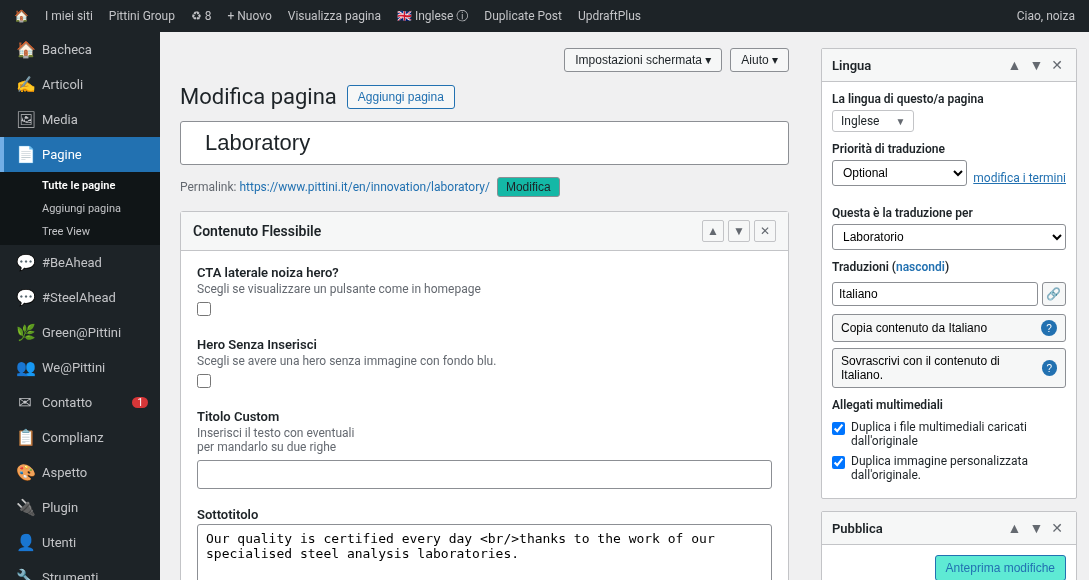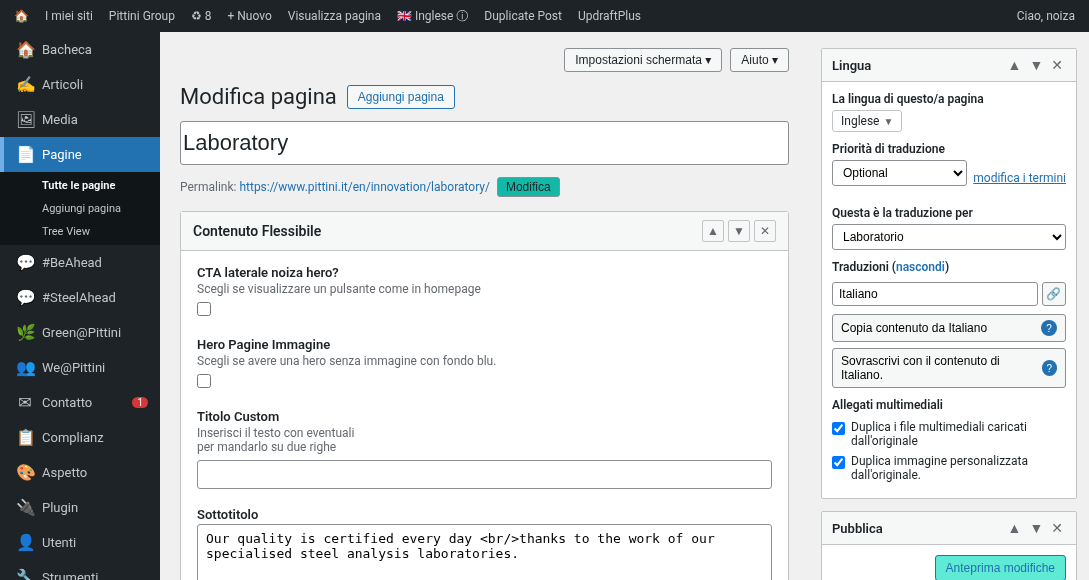--- a/index.html
+++ b/index.html
@@ -114,21 +114,21 @@
       color: #1d2327;
       padding: 2px 8px;
       border-radius: 3px;
       cursor: pointer;
       font-size: 12px;
       margin-left: 4px;
     }
 
     .title-input {
       width: 100%;
-      padding: 8px 2px;
+      padding: 8px 24px;
       font-size: 22px;
       border: 1px solid #8c8f94;
       border-radius: 3px;
       margin-bottom: 12px;
       color: #1d2327;
       background: #fff;
     }
 
     
     .panel {
@@ -228,21 +228,21 @@
       border: 1px solid #8c8f94;
       border-radius: 3px;
       font-size: 12px;
       margin-bottom: 10px;
       background: #fff;
     }
 
     .lang-badge {
       display: inline-flex;
       align-items: center;
-      gap: 4px;
+      gap: 16px;
       border: 1px solid #c3c4c7;
       border-radius: 3px;
       padding: 3px 8px;
       margin-bottom: 10px;
       font-size: 12px;
       background: #fff;
     }
     .lang-badge .arrow { font-size: 10px; color: #646970; }
 
     .translations-row {
@@ -484,21 +484,21 @@
         </div>
         <div class="panel-body">
 
           <div class="field-group">
             <div class="field-label">CTA laterale noiza hero?</div>
             <div class="field-desc">Scegli se visualizzare un pulsante come in homepage</div>
             <input type="checkbox" class="field-checkbox" style="">
           </div>
 
           <div class="field-group">
-            <div class="field-label">Hero Pagine Immagine</div>
+            <div class="field-label">Hero Senza Inserisci</div>
             <div class="field-desc">Scegli se avere una hero senza immagine con fondo blu.</div>
             <input type="checkbox" class="field-checkbox" style="">
           </div>
 
           <div class="field-group">
             <div class="field-label">Titolo Custom</div>
             <div class="field-desc" style="white-space: pre-line;">Inserisci il testo con eventuali
 per mandarlo su due righe</div>
             <input type="text" class="field-input" style="">
           </div>

